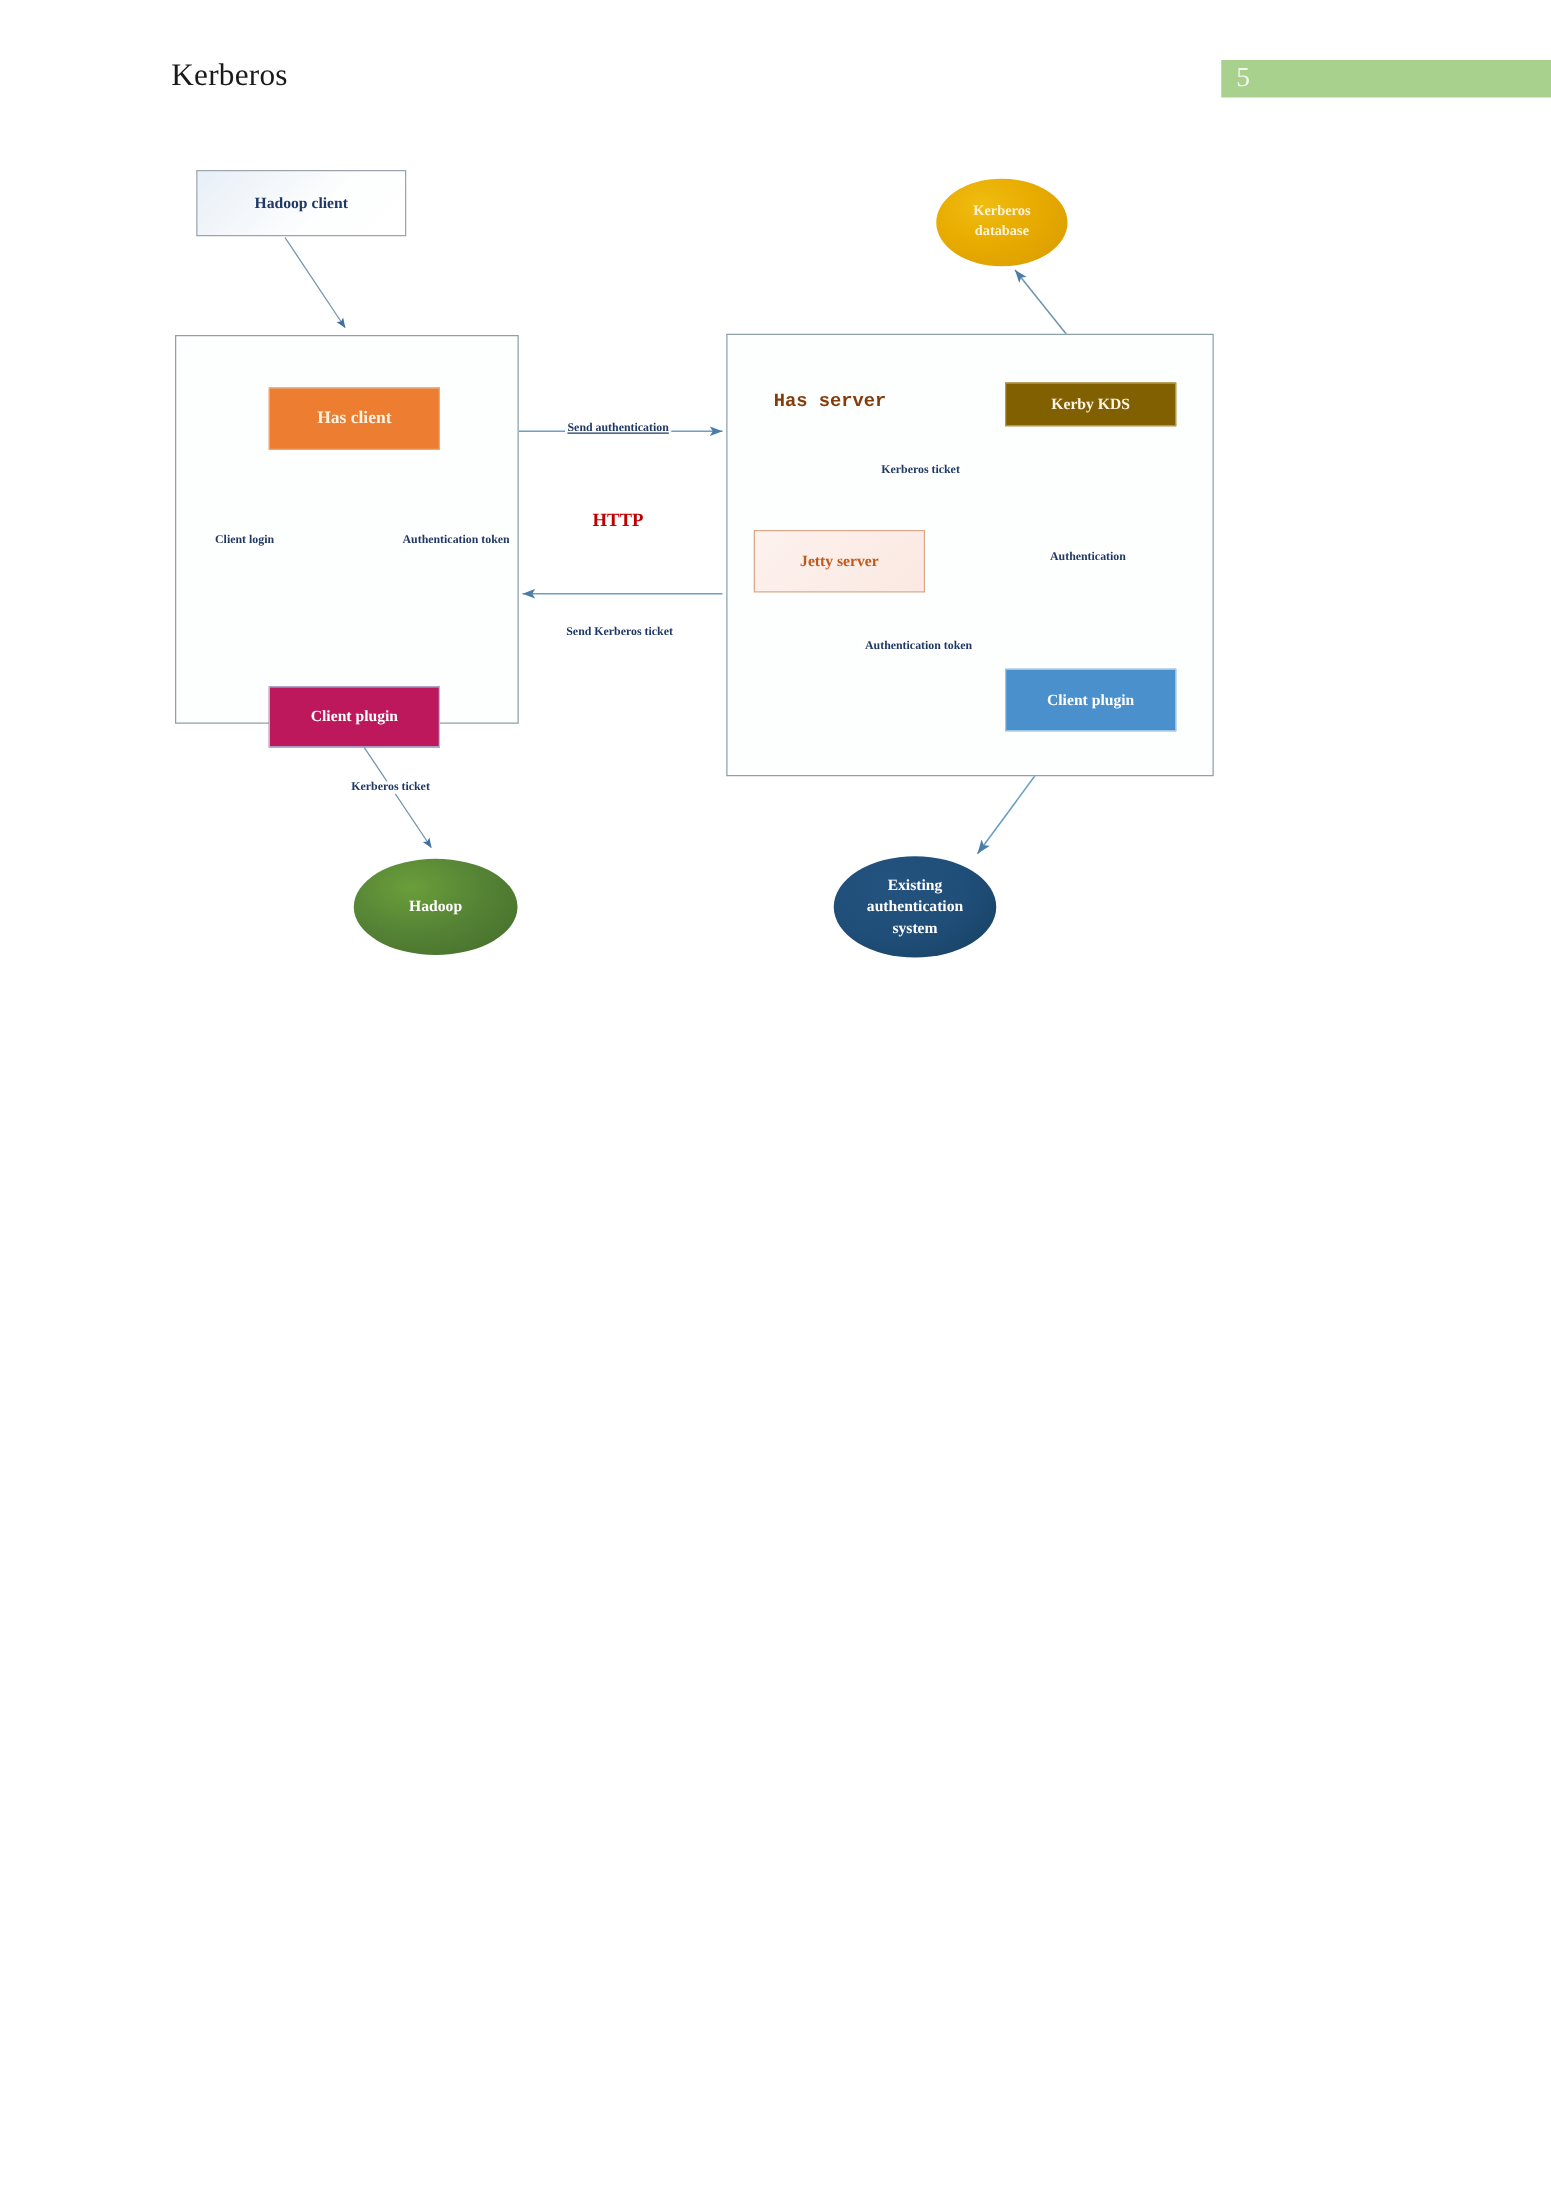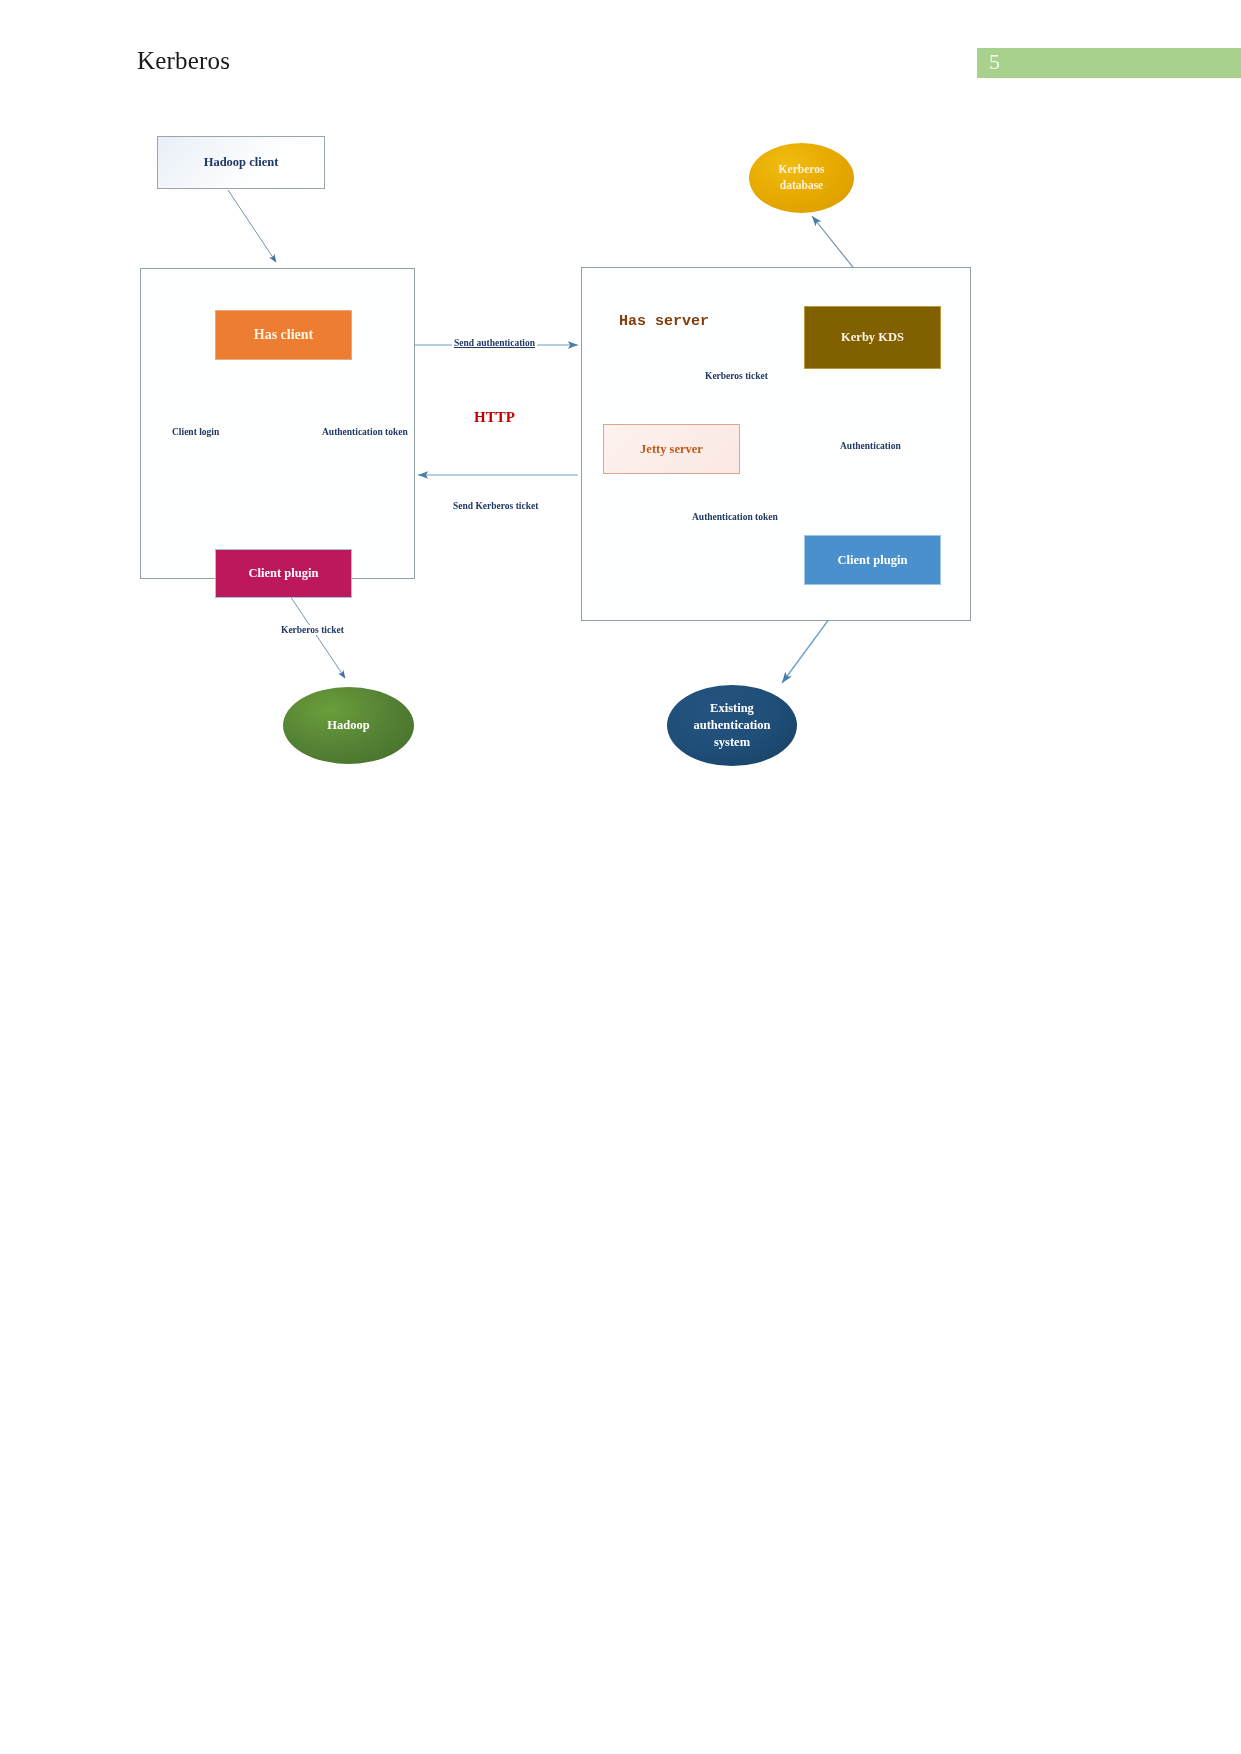--- a/index.html
+++ b/index.html
@@ -112,21 +112,21 @@
   }
   #node-client-plugin {
     left: 215px; top: 511px; width: 137px; height: 49px;
     background: #be185d;
     border: 1px solid #9ec4e4;
     color: #ffffff;
     font-size: 12.5px;
     margin-top: 38px;
   }
   #node-kerby-kds {
-    left: 804px; top: 306px; width: 137px; height: 63px;
+    left: 804px; top: 306px; width: 137px; height: 35px;
     background: #806000;
     border: 1px solid #b89a3c;
     color: #fdf4e3;
     font-size: 12.5px;
   }
   #node-jetty-server {
     left: 603px; top: 424px; width: 137px; height: 50px;
     background: linear-gradient(135deg, #fdf2ee 0%, #fbe8e2 100%);
     border: 1px solid #d9a78c;
     color: #c05a1b;

